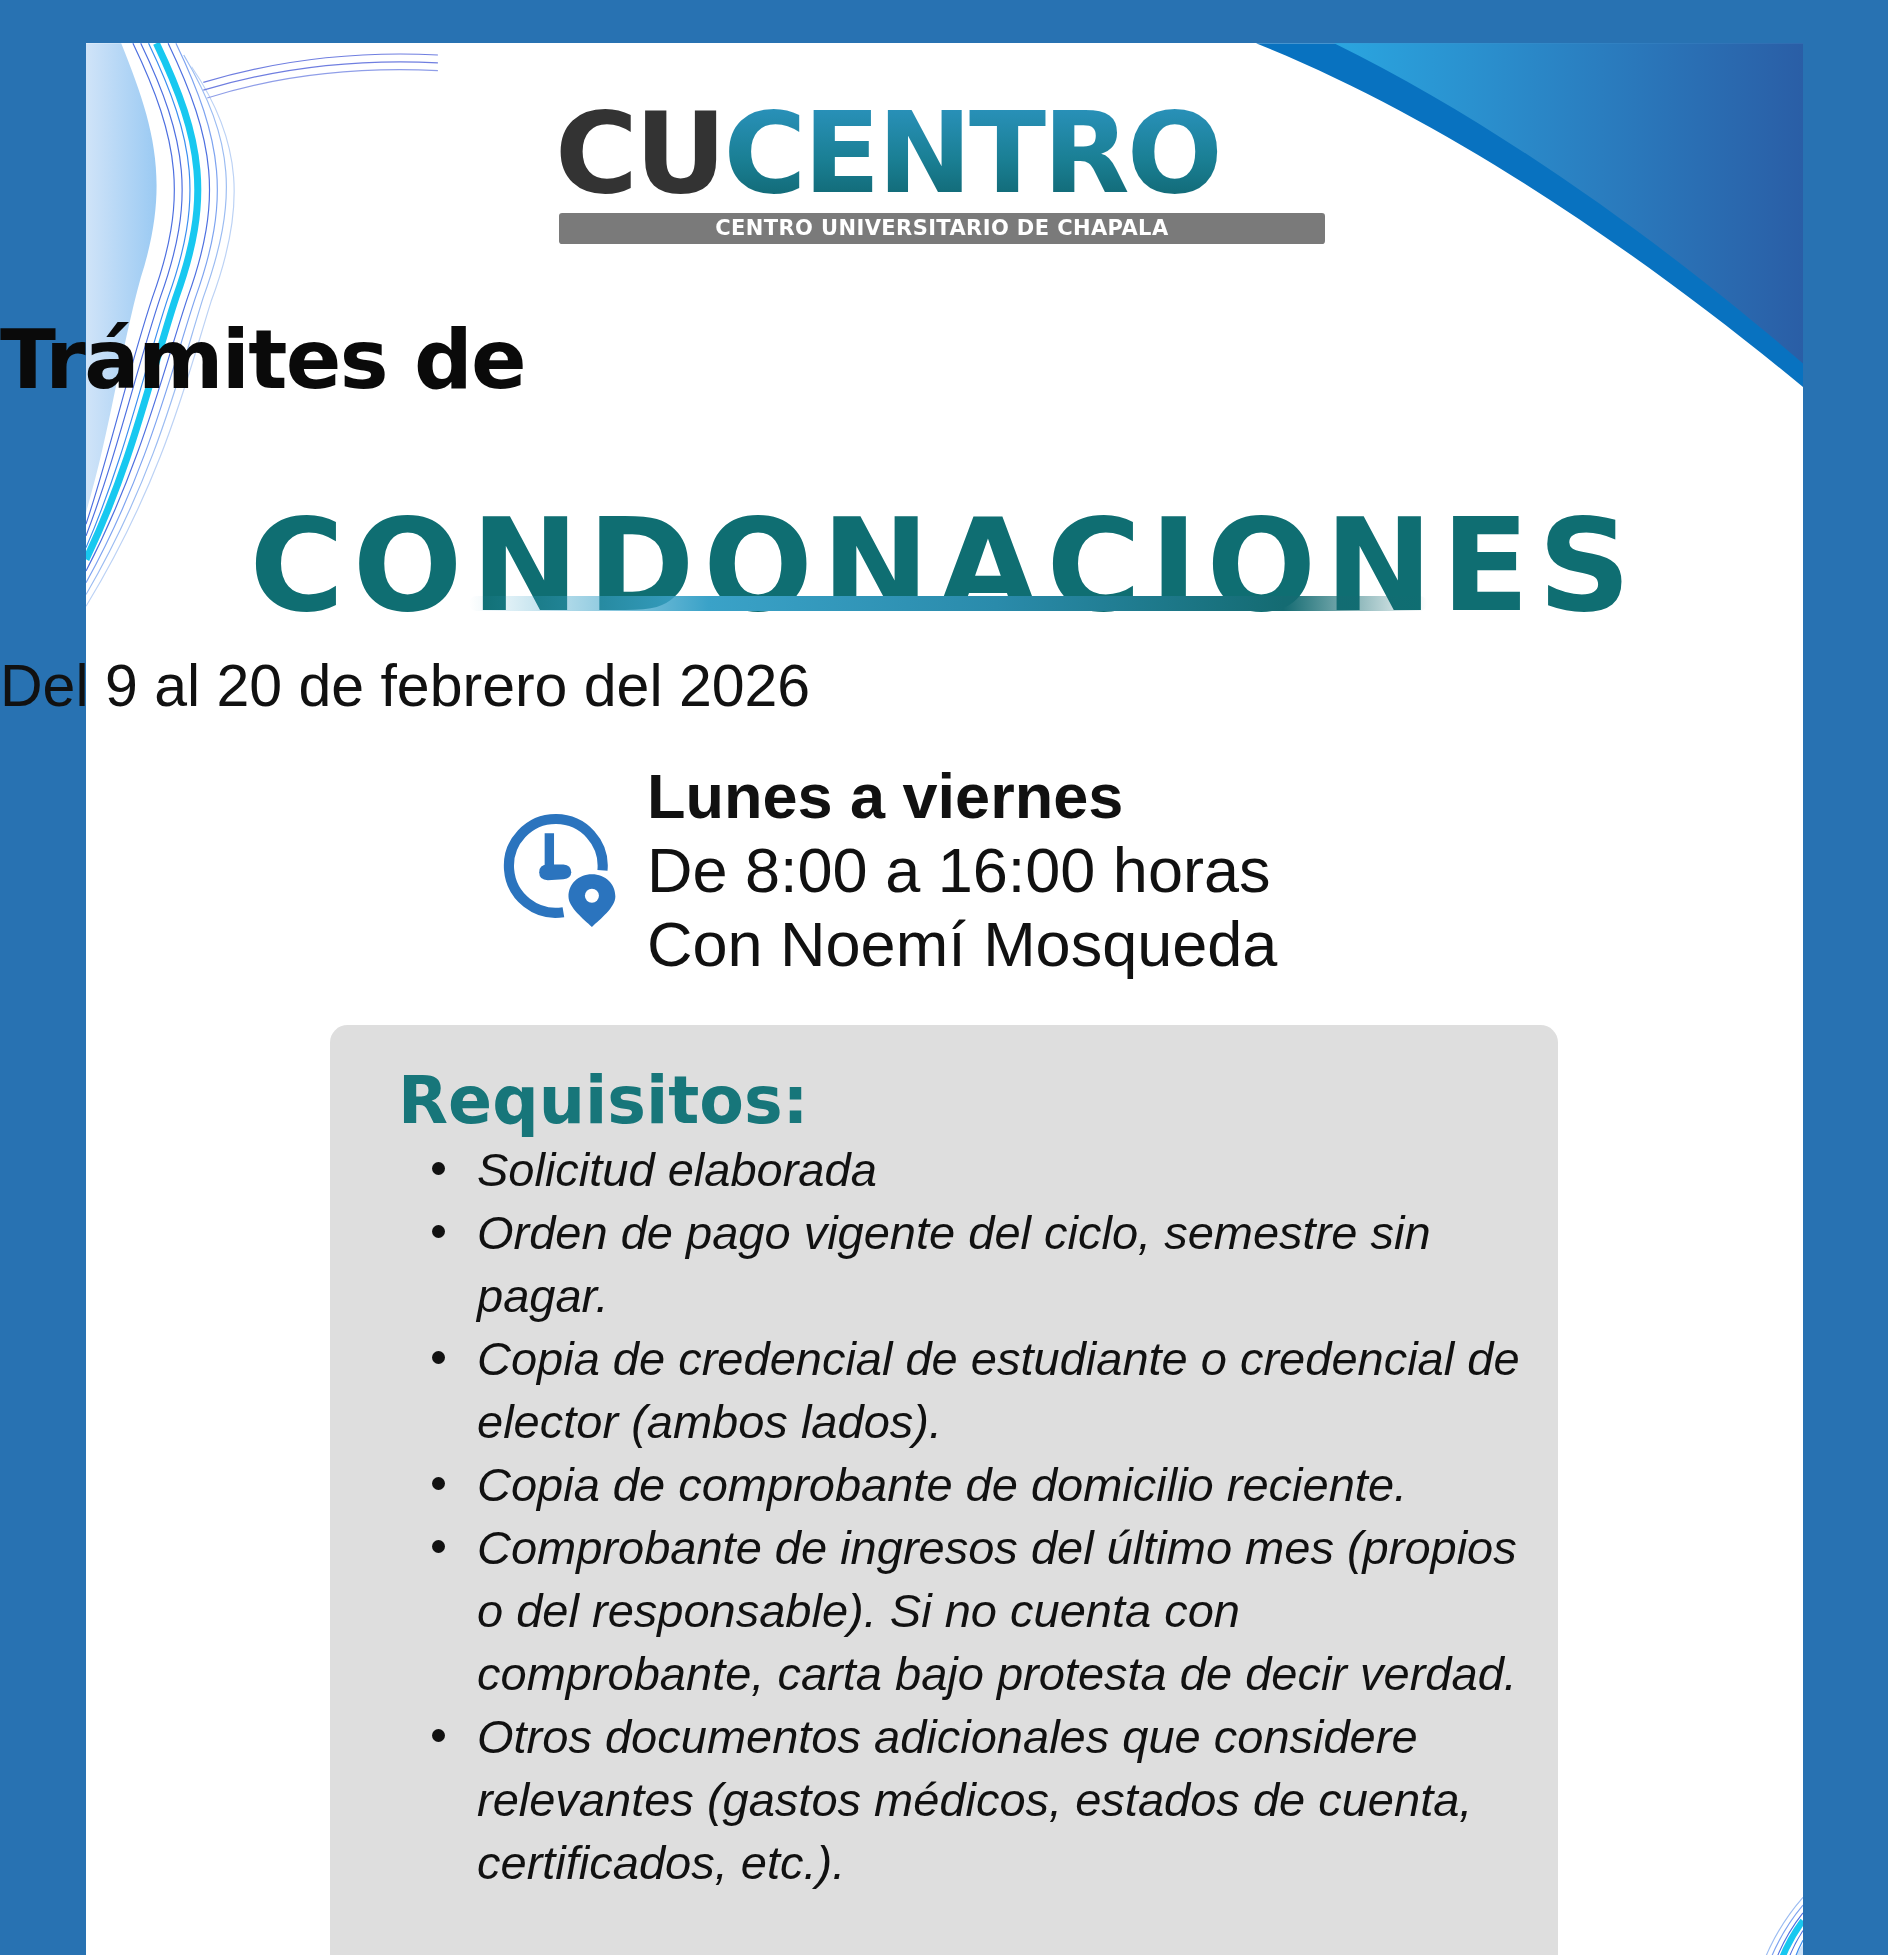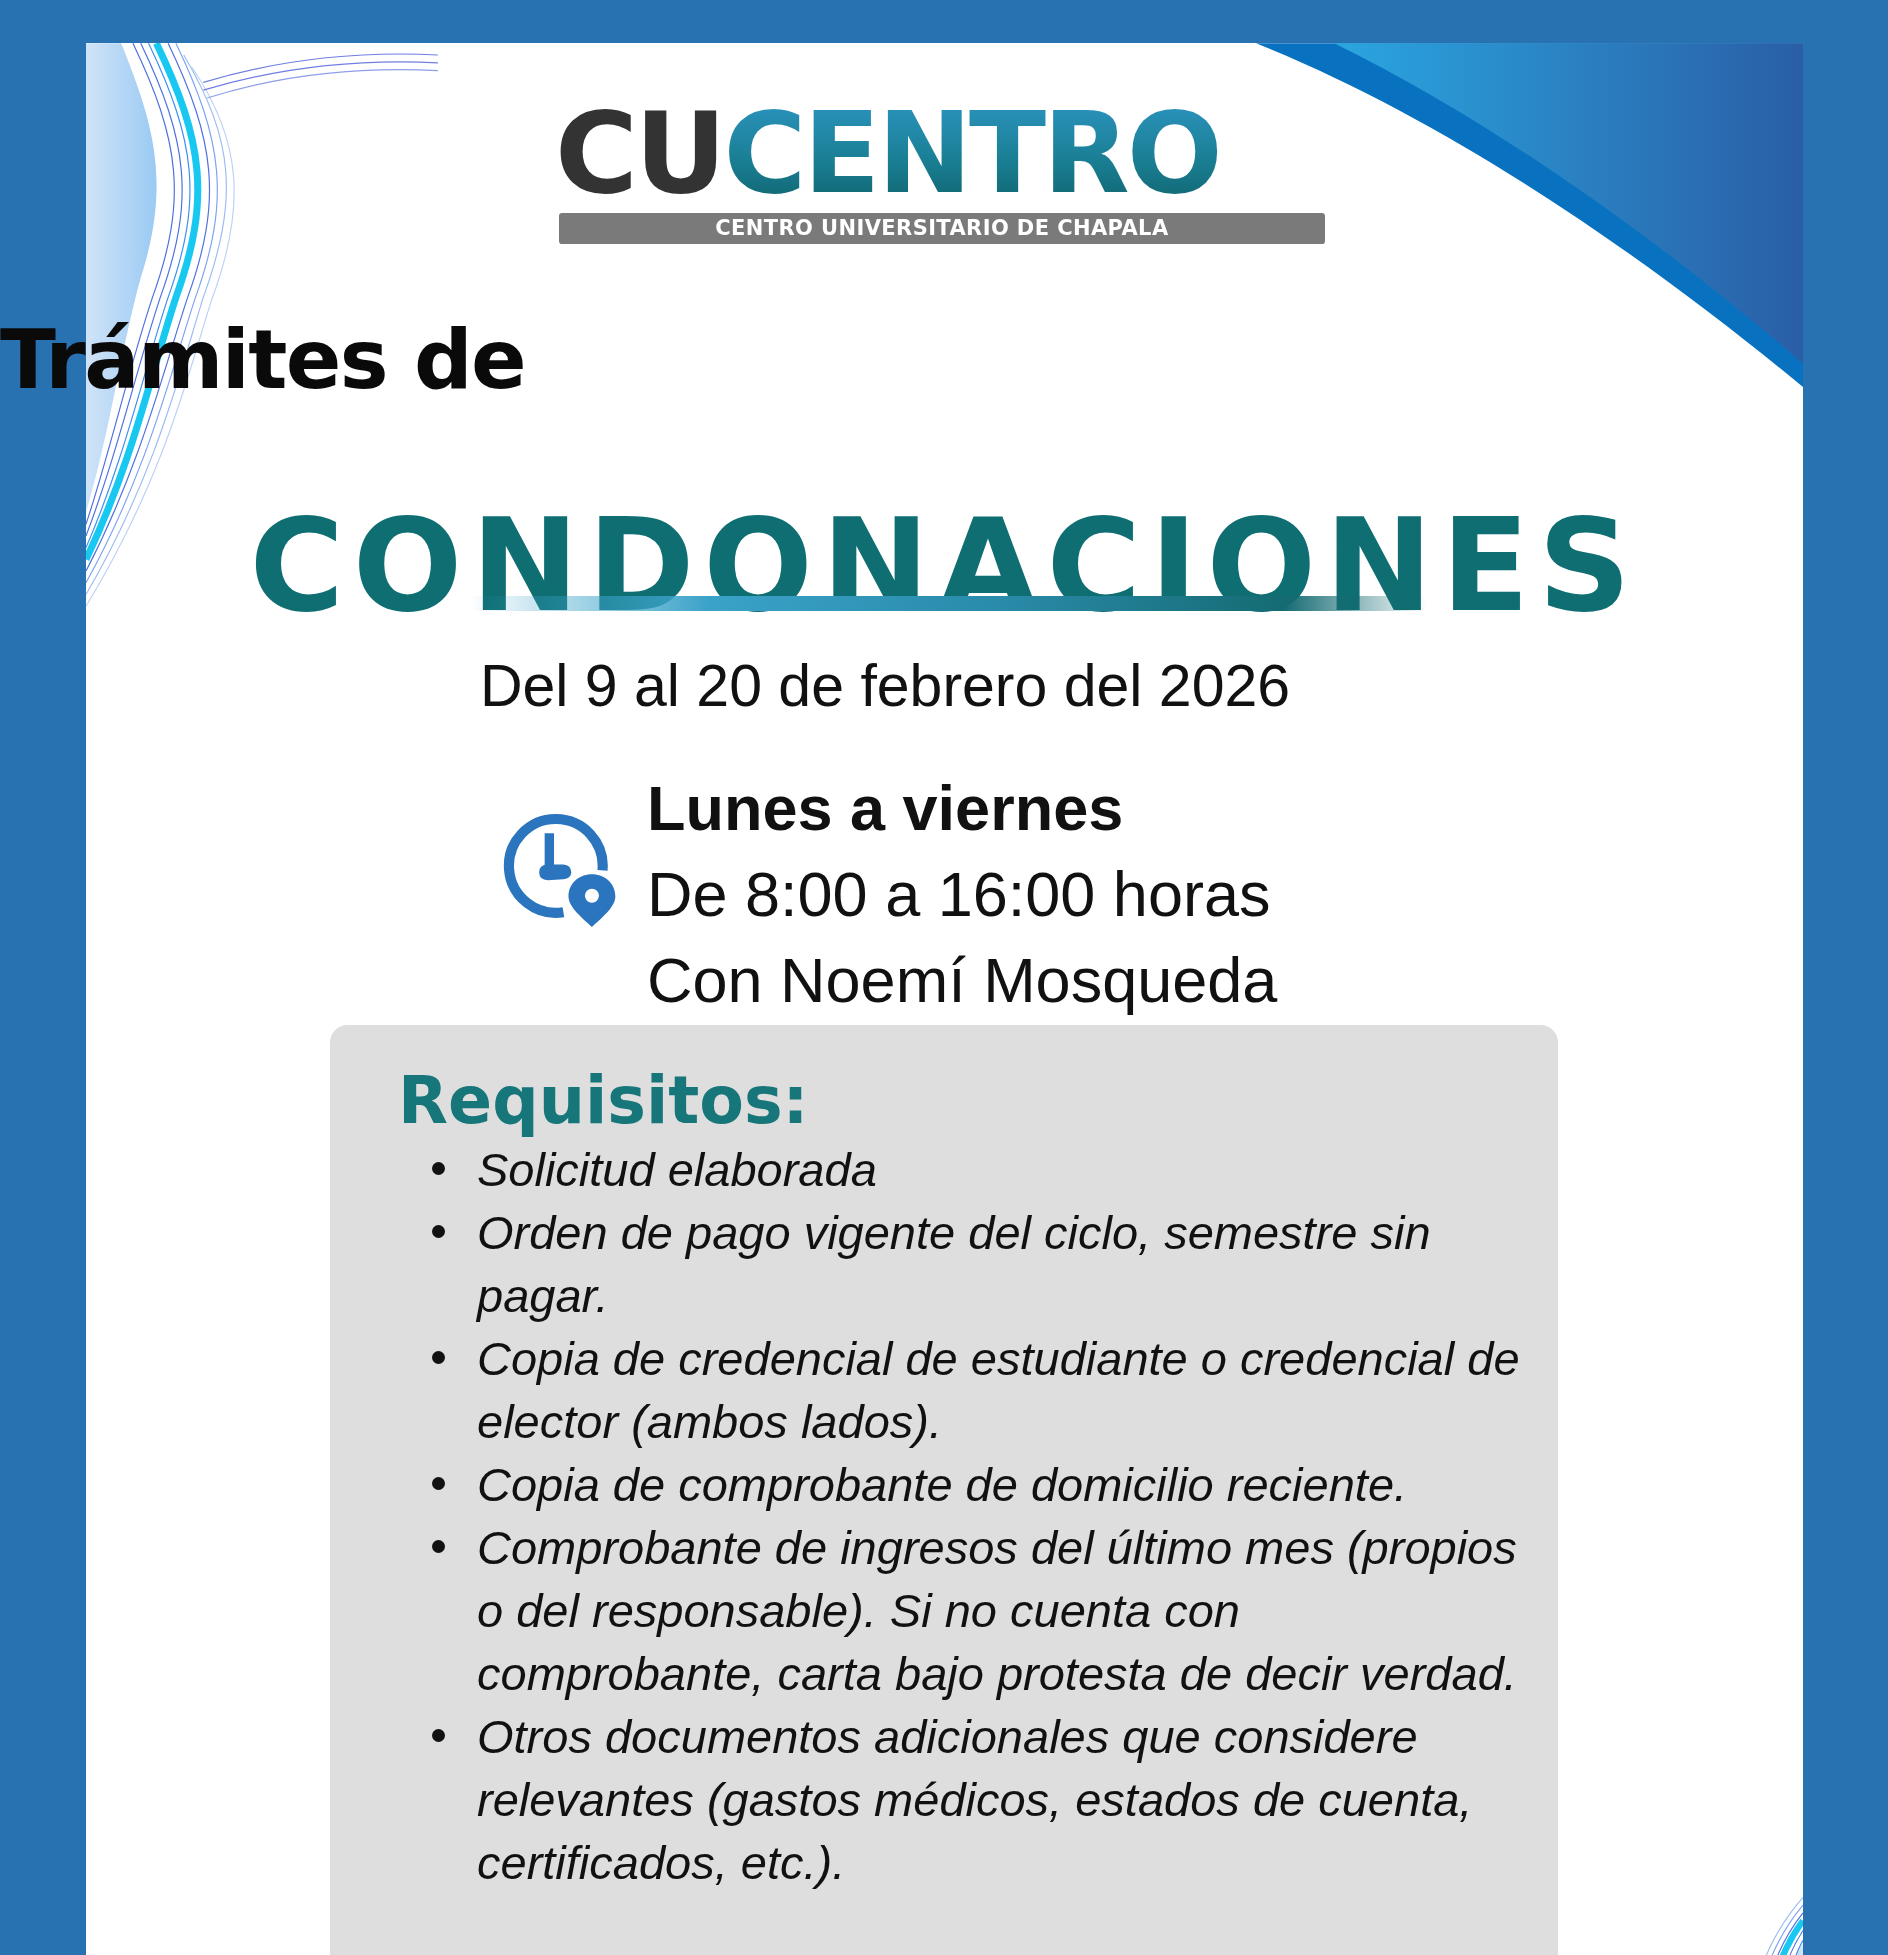--- a/index.html
+++ b/index.html
@@ -47,25 +47,25 @@
       text-align: center; font-weight: bold; font-size: 129px; line-height: 141px;
       color: #0f6e72; font-family: "DejaVu Sans", sans-serif; letter-spacing: 8.6px; margin-top: 45px;
     }
     .divider {
       position: absolute; left: 469px; top: 596px; width: 958px; height: 15px;
       background: linear-gradient(90deg, rgba(47,152,200,0) 0%, #3aa2c8 25%, #2a8bab 55%, #146b72 85%, rgba(20,107,114,0) 100%);
       border-radius: 7.4px;
     }
     .dates {
       position: absolute; left: 0; width: 1770px; top: 649px;
-      text-align: center; font-size: 59px; line-height: 74px; color: #111111;
+      font-size: 59px; line-height: 74px; color: #111111;
     }
     .schedule-icon { position: absolute; left: 497px; top: 802px; width: 125px; height: 125px; }
     .schedule-text { position: absolute; left: 647px; top: 759px; }
-    .schedule-line { font-size: 63px; line-height: 74px; color: #111111; white-space: nowrap; margin-top: 12px; }
+    .schedule-line { font-size: 63px; line-height: 74px; color: #111111; white-space: nowrap; }
     .schedule-line.bold { font-weight: bold; }
     .req-box {
       position: absolute; left: 330px; top: 1025px; width: 1228px; height: 968px;
       background: #dedede; border-radius: 17.6px;
     }
     .req-title {
       position: absolute; left: 68px; top: 37px;
       font-size: 65px; line-height: 78px; font-weight: bold; color: #17767a;
       font-family: "DejaVu Sans", sans-serif;
     }

